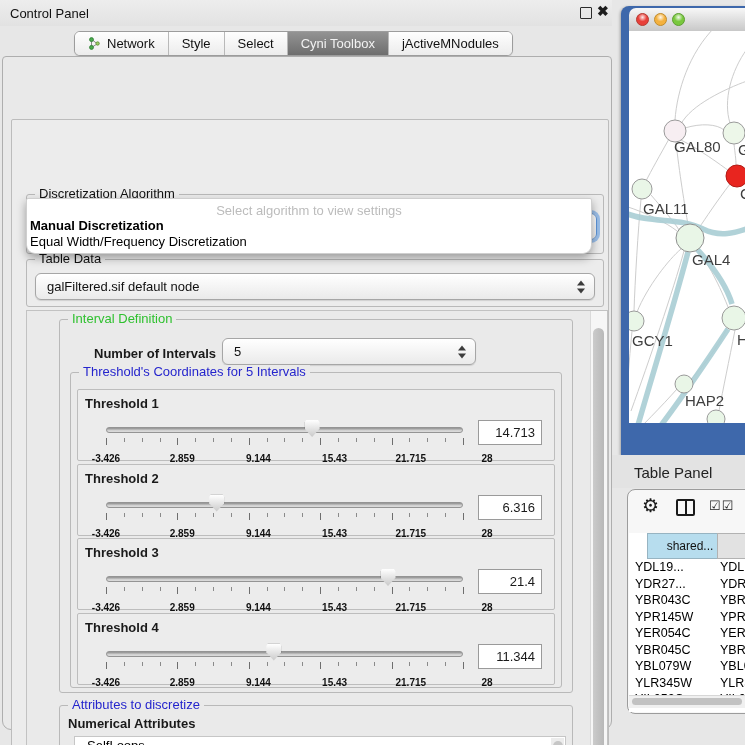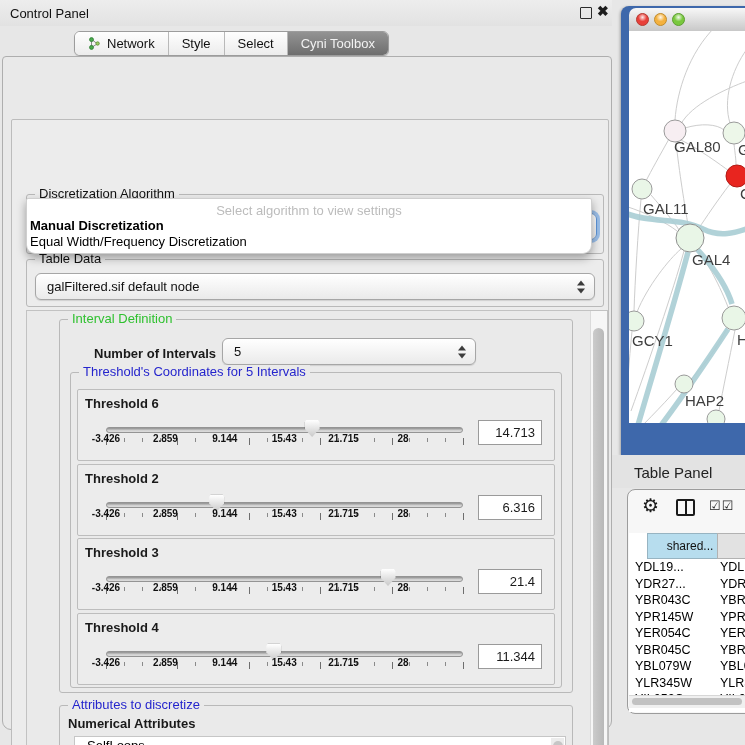--- a/index.html
+++ b/index.html
@@ -67,21 +67,21 @@
   .track{position:absolute;left:0;right:0;top:7px;height:4px;border:1px solid #949494;border-radius:3px;
          background:linear-gradient(#8f8f8f,#d9d9d9 70%);}
   .thumb{position:absolute;top:0;width:15px;height:17px;
          background:linear-gradient(#ffffff,#c9c9c9);
          clip-path:polygon(10% 0,90% 0,100% 15%,100% 52%,50% 100%,0 52%,0 15%);
          filter:drop-shadow(0 0 1px rgba(0,0,0,.65));}
   .ticks-minor{position:absolute;left:0;top:18px;width:358px;height:4px;
          background-image:repeating-linear-gradient(90deg,#8a8a8a 0 1px,transparent 1px 17.85px);}
   .ticks-major{position:absolute;left:0;top:18px;width:358px;height:7px;
          background-image:repeating-linear-gradient(90deg,#6e6e6e 0 1px,transparent 1px 71.4px);}
-  .tick-labels{position:absolute;left:0;top:13px;width:297px;height:11px;}
+  .tick-labels{position:absolute;left:0;top:33px;width:381px;height:11px;}
   .tick-labels span{position:absolute;transform:translateX(-50%);font-size:10px;font-weight:bold;color:#111;white-space:nowrap;}
   .value-box{position:absolute;right:12px;top:30px;width:56px;height:23px;background:#fff;border:1px solid #9a9a9a;
              font-size:13px;line-height:23px;text-align:right;padding-right:6px;}
 
   .attr-group{left:32px;top:394px;width:512px;height:150px;}
   .attr-label{position:absolute;left:8px;top:10px;font-weight:bold;font-size:13px;}
   .attr-list{position:absolute;left:14px;top:30px;width:490px;height:110px;background:#fff;border:1px solid #c6c6c6;}
   .attr-item{padding-left:12px;font-size:13px;line-height:17.5px;color:#000;white-space:nowrap;}
   .list-scrollbar{position:absolute;right:1px;top:1px;bottom:1px;width:13px;background:#ececec;}
   .list-thumb{position:absolute;left:1.5px;top:3px;width:10px;height:95px;background:#c6c6c6;border-radius:5px;}
@@ -144,20 +144,23 @@
       </div>
       <div class="seg">
         <span>Style</span>
       </div>
       <div class="seg">
         <span>Select</span>
       </div>
       <div class="seg sel">
         <span>Cyni Toolbox</span>
       </div>
+      <div class="seg">
+        <span>jActiveMNodules</span>
+      </div>
     </div>
 </div>
 
 <div class="abs outer-pane">
   <div class="abs content-panel">
 
     <div class="group disc-group">
       <span class="group-title dark" style="background:#ececec">Discretization Algorithm</span>
       <div class="combo focus-combo"></div>
     </div>
@@ -189,21 +192,21 @@
           <span class="arrows">
               <span class="arr-up"></span>
               <span class="arr-dn"></span>
             </span>
         </div>
 
         <div class="group thr-group">
           <span class="group-title blue">Threshold's Coordinates for 5 Intervals</span>
 
           <div class="th-block" style="top:16px">
-            <div class="th-label">Threshold 6</div>
+            <div class="th-label">Threshold 1</div>
             <div class="slider">
               <div class="track"></div>
               <div class="thumb" style="left: 198.6px;"></div>
               <div class="ticks-minor"></div>
               <div class="ticks-major"></div>
               <div class="tick-labels">
                   <span style="left: 0%;">-3.426</span>
                   <span style="left: 20%;">2.859</span>
                   <span style="left: 40%;">9.144</span>
                   <span style="left: 60%;">15.43</span>

